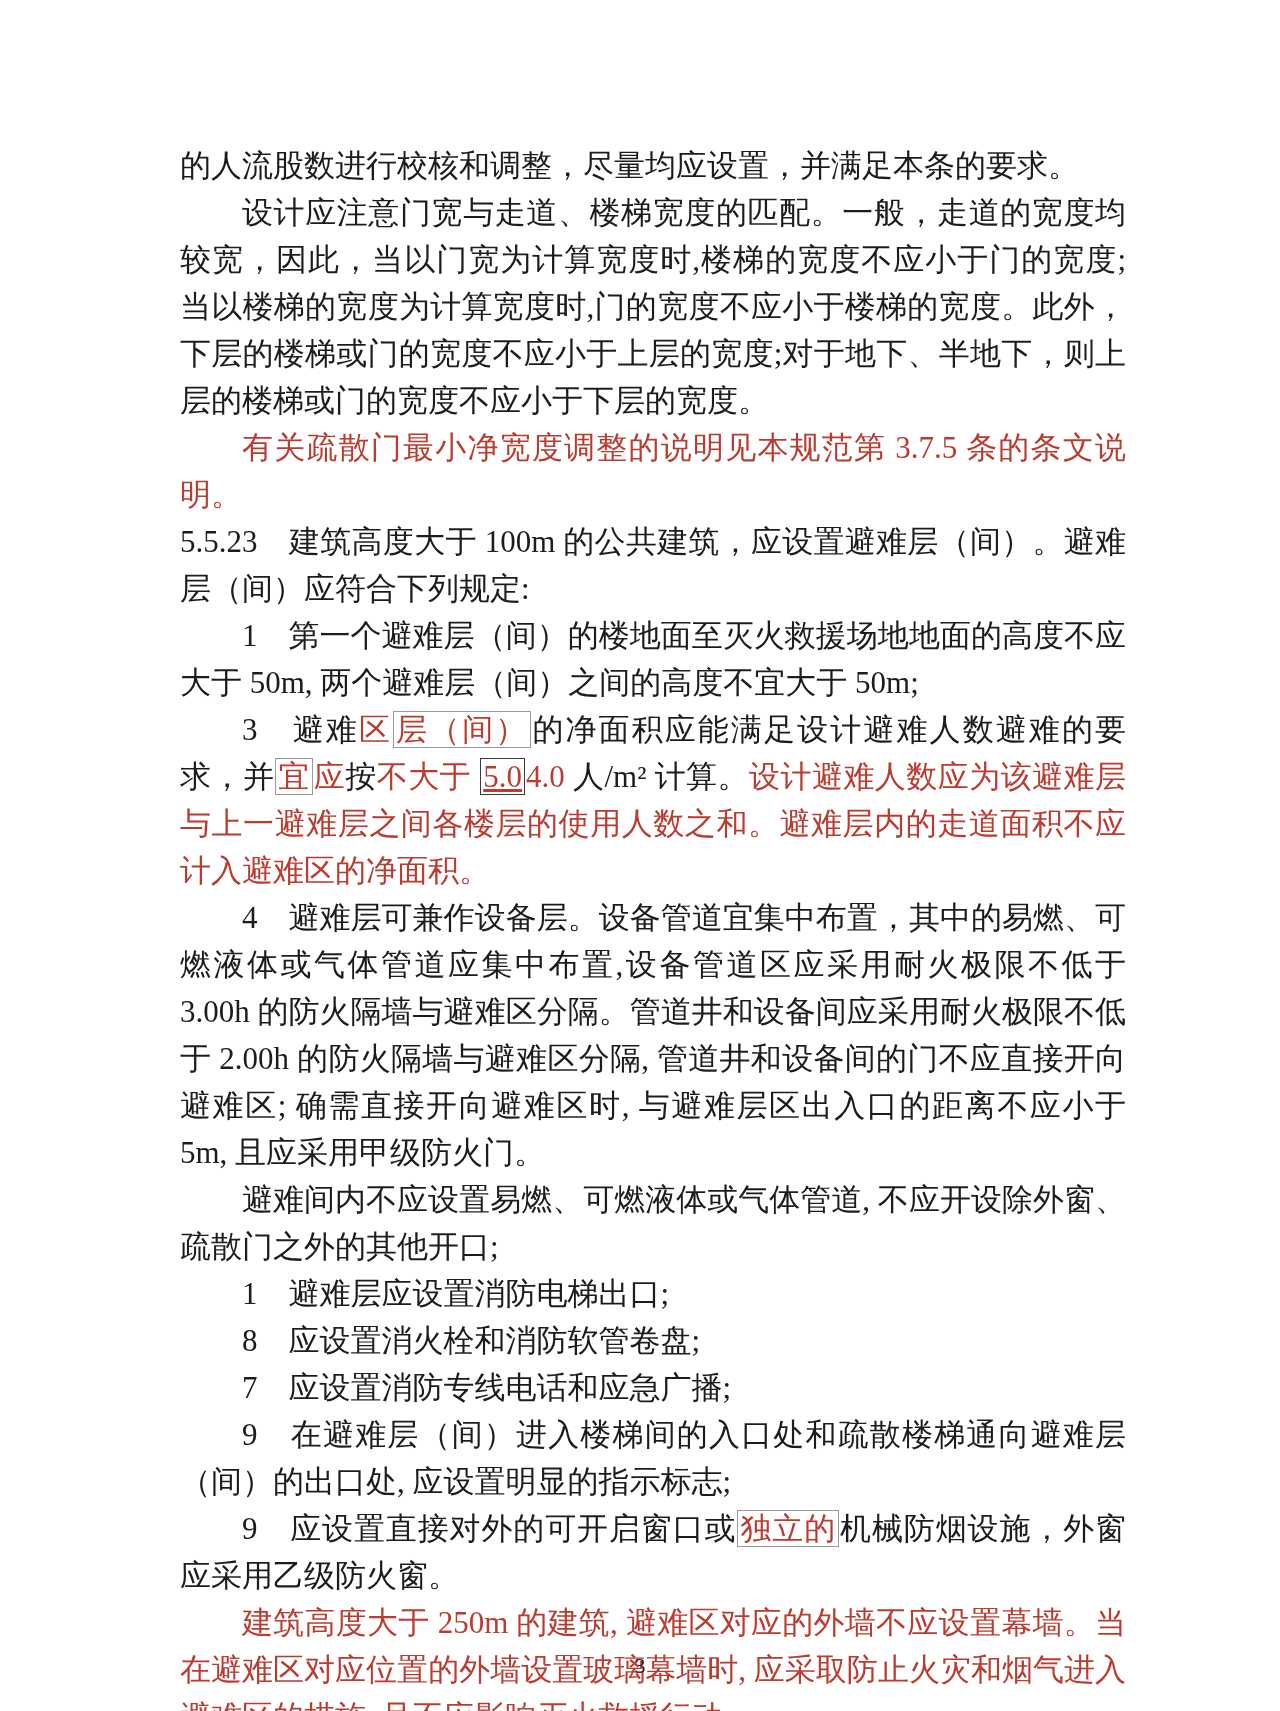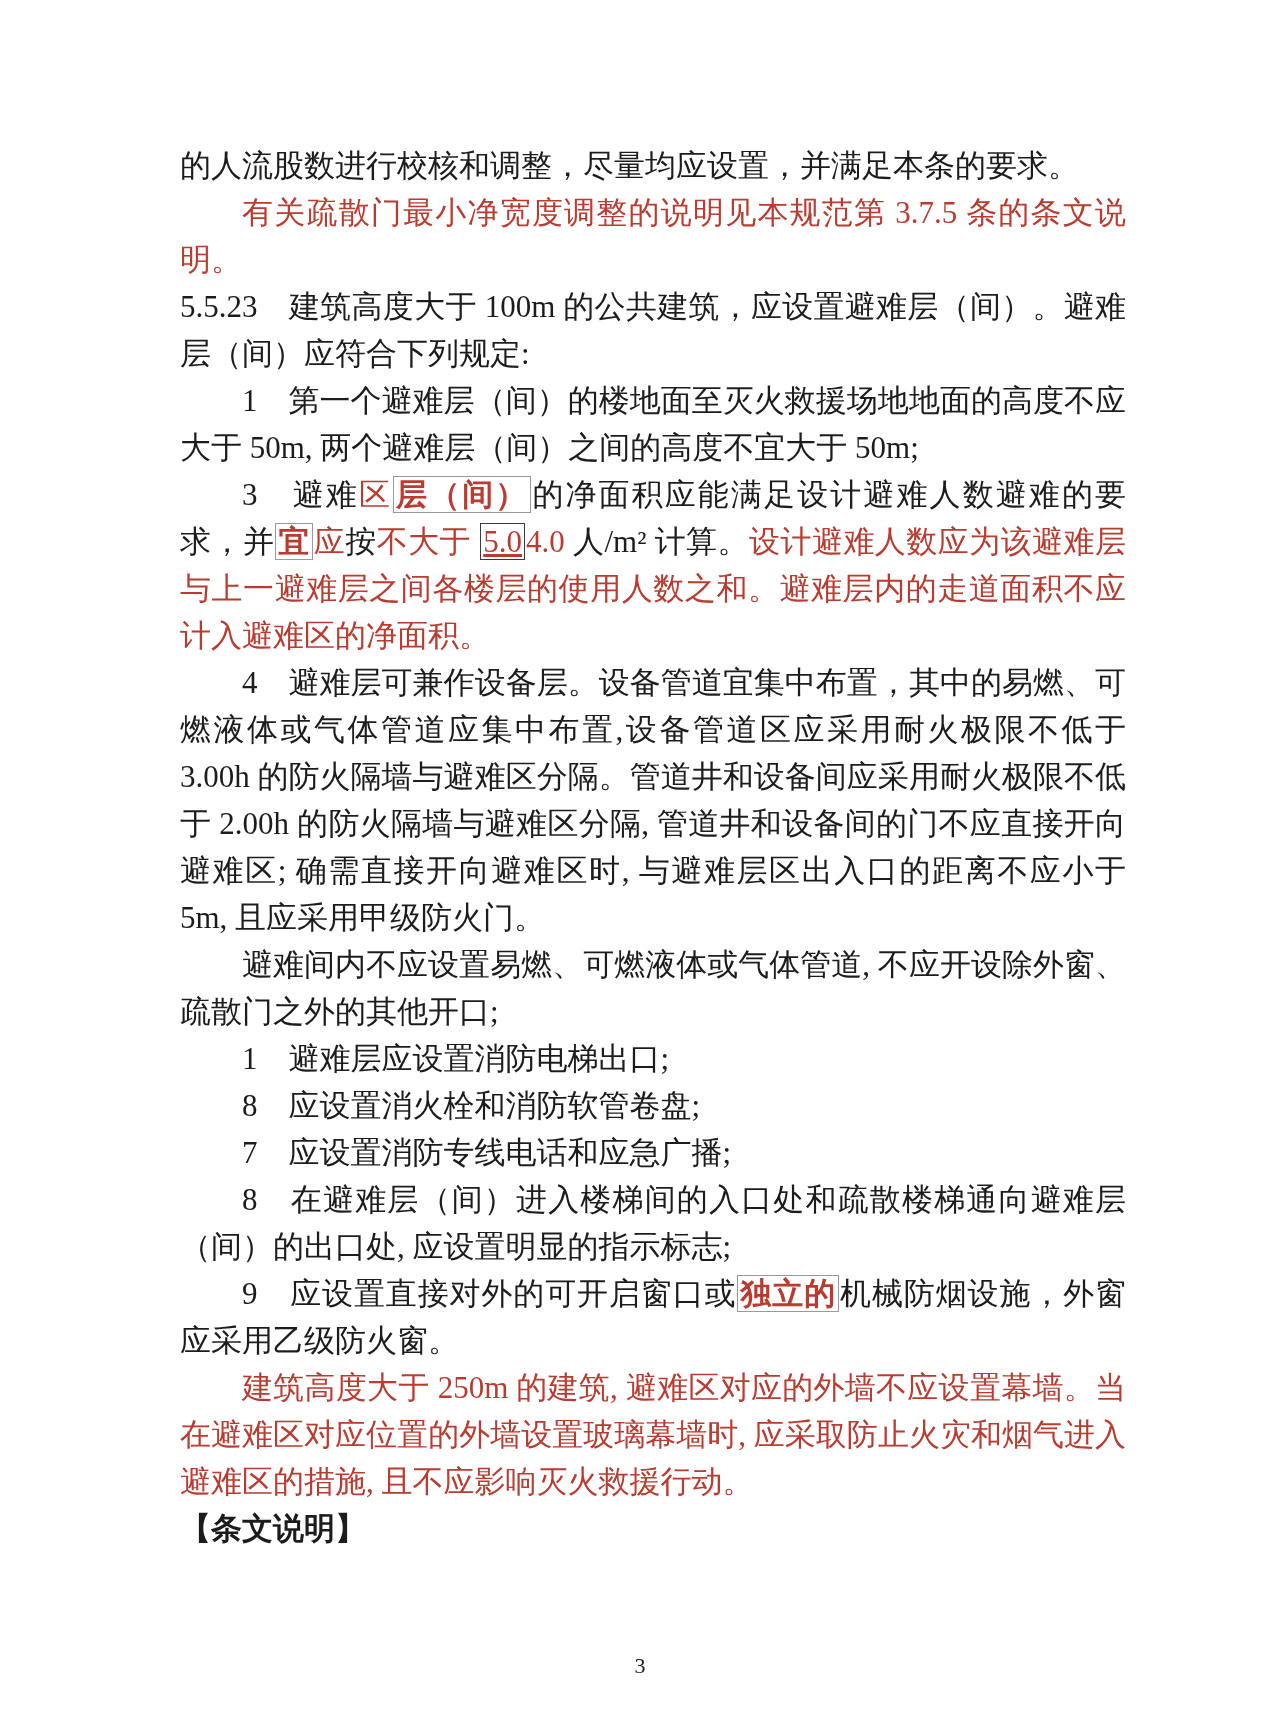--- a/index.html
+++ b/index.html
@@ -26,21 +26,20 @@
   .run-ins{
     color:var(--ins-red,#bb3b30);
     text-decoration-thickness:2px;
     text-underline-offset:7px;
   }
   .run-del{
     color:var(--ins-red,#bb3b30);
     border:1px solid var(--del-border,#9a9a9a);
     padding:0 2px;
     margin:0 1px;
-    font-weight:bold;
   }
   .run-delb{
     color:var(--ins-red,#bb3b30);
     border:1px solid #3a3a3a;
     padding:0 2px;
     margin:0 1px;
     text-decoration:underline;
   }
   .run-b{font-weight:bold;}
   .page-number{
@@ -52,28 +51,29 @@
     font-size:22px;
     color:#222222;
   }
 </style>
 </head>
 <body>
 
 <div class="page" style="background: rgb(255, 255, 255);">
   <div class="doc-body" style="color: rgb(28, 28, 28);">
       <p class="para" style="text-indent: 0em;"><span class="run run-n">的人流股数进行校核和调整，尽量均应设置，并满足本条的要求。</span></p>
+      <p class="para" style="text-indent: 2em;"><span class="run run-n">设计应注意门宽与走道、楼梯宽度的匹配。一般，走道的宽度均较宽，因此，当以门宽为计算宽度时,楼梯的宽度不应小于门的宽度;当以楼梯的宽度为计算宽度时,门的宽度不应小于楼梯的宽度。此外，下层的楼梯或门的宽度不应小于上层的宽度;对于地下、半地下，则上层的楼梯或门的宽度不应小于下层的宽度。</span></p>
       <p class="para" style="text-indent: 2em;"><span class="run run-ins">有关疏散门最小净宽度调整的说明见本规范第 3.7.5 条的条文说明。　</span></p>
       <p class="para" style="text-indent: 0em;"><span class="run run-n">5.5.23　建筑高度大于 100m 的公共建筑，应设置避难层（间）。避难层（间）应符合下列规定:</span></p>
       <p class="para" style="text-indent: 2em;"><span class="run run-n">1　第一个避难层（间）的楼地面至灭火救援场地地面的高度不应大于 50m, 两个避难层（间）之间的高度不宜大于 50m;</span></p>
       <p class="para" style="text-indent: 2em;"><span class="run run-n">3　避难</span><span class="run run-ins">区</span><span class="run run-del">层（间）</span><span class="run run-n">的净面积应能满足设计避难人数避难的要求，并</span><span class="run run-del">宜</span><span class="run run-ins">应</span><span class="run run-n">按</span><span class="run run-ins">不大于 </span><span class="run run-delb">5.0</span><span class="run run-ins">4.0</span><span class="run run-n"> 人/m² 计算。</span><span class="run run-ins">设计避难人数应为该避难层与上一避难层之间各楼层的使用人数之和。避难层内的走道面积不应计入避难区的净面积。　</span></p>
       <p class="para" style="text-indent: 2em;"><span class="run run-n">4　避难层可兼作设备层。设备管道宜集中布置，其中的易燃、可燃液体或气体管道应集中布置,设备管道区应采用耐火极限不低于 3.00h 的防火隔墙与避难区分隔。管道井和设备间应采用耐火极限不低于 2.00h 的防火隔墙与避难区分隔, 管道井和设备间的门不应直接开向避难区; 确需直接开向避难区时, 与避难层区出入口的距离不应小于 5m, 且应采用甲级防火门。</span></p>
       <p class="para" style="text-indent: 2em;"><span class="run run-n">避难间内不应设置易燃、可燃液体或气体管道, 不应开设除外窗、疏散门之外的其他开口;</span></p>
       <p class="para" style="text-indent: 2em;"><span class="run run-n">1　避难层应设置消防电梯出口;</span></p>
       <p class="para" style="text-indent: 2em;"><span class="run run-n">8　应设置消火栓和消防软管卷盘;</span></p>
       <p class="para" style="text-indent: 2em;"><span class="run run-n">7　应设置消防专线电话和应急广播;</span></p>
-      <p class="para" style="text-indent: 2em;"><span class="run run-n">8　在避难层（间）进入楼梯间的入口处和疏散楼梯通向避难层（间）的出口处, 应设置明显的指示标志;</span></p>
+      <p class="para" style="text-indent: 2em;"><span class="run run-n">9　在避难层（间）进入楼梯间的入口处和疏散楼梯通向避难层（间）的出口处, 应设置明显的指示标志;</span></p>
       <p class="para" style="text-indent: 2em;"><span class="run run-n">9　应设置直接对外的可开启窗口或</span><span class="run run-del">独立的</span><span class="run run-n">机械防烟设施，外窗应采用乙级防火窗。</span></p>
       <p class="para" style="text-indent: 2em;"><span class="run run-ins">建筑高度大于 250m 的建筑, 避难区对应的外墙不应设置幕墙。当在避难区对应位置的外墙设置玻璃幕墙时, 应采取防止火灾和烟气进入避难区的措施, 且不应影响灭火救援行动。　</span></p>
       <p class="para" style="text-indent: 0em;"><span class="run run-b">【条文说明】</span></p>
     </div>
   <div class="page-number">3</div>
 </div>
 
 </body></html>

